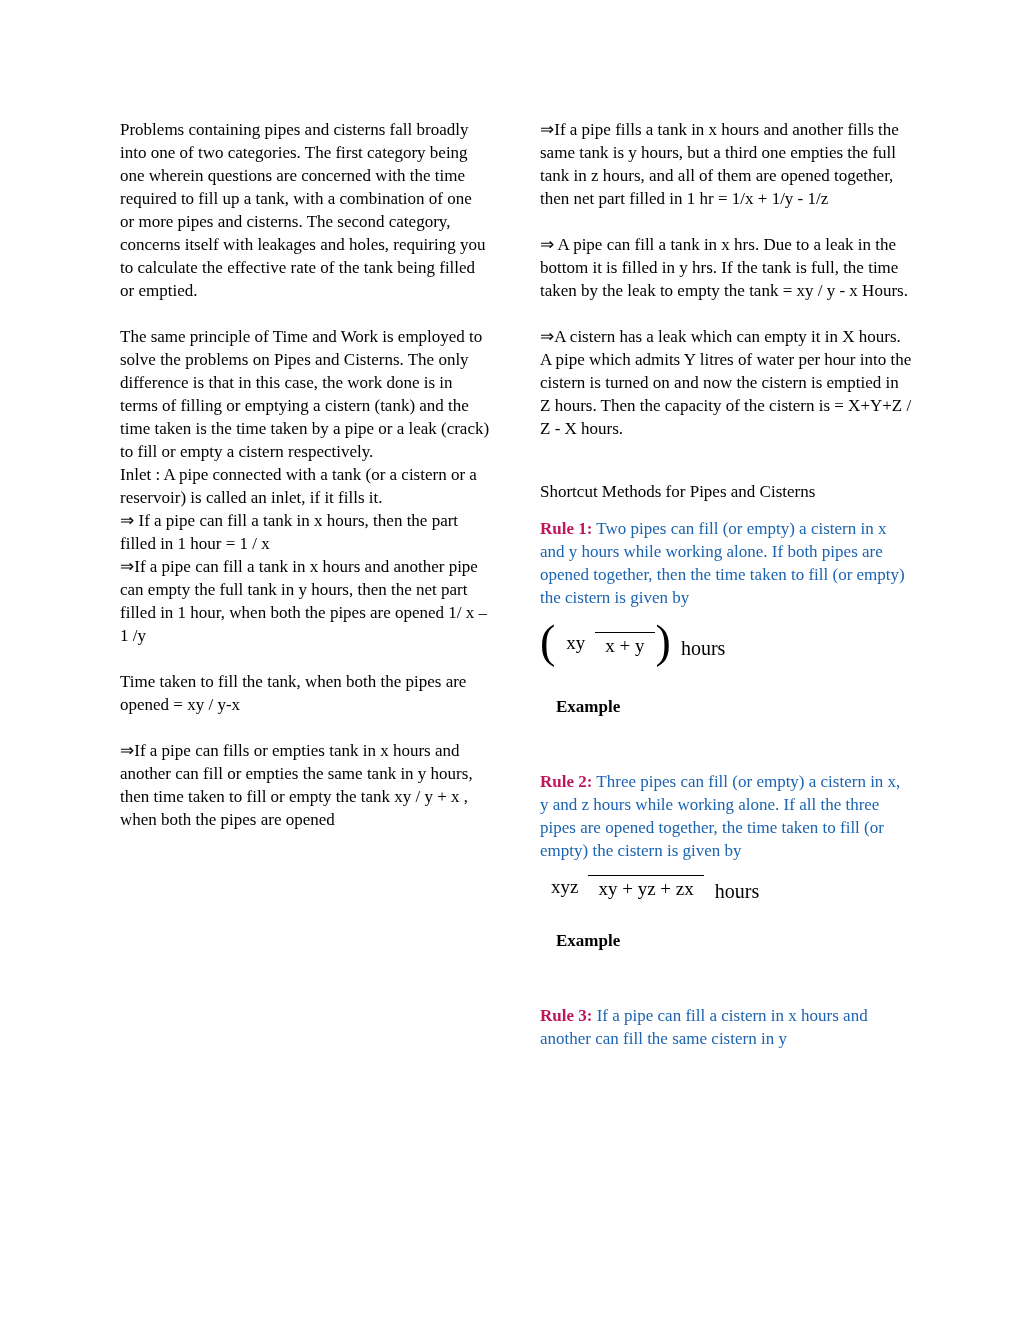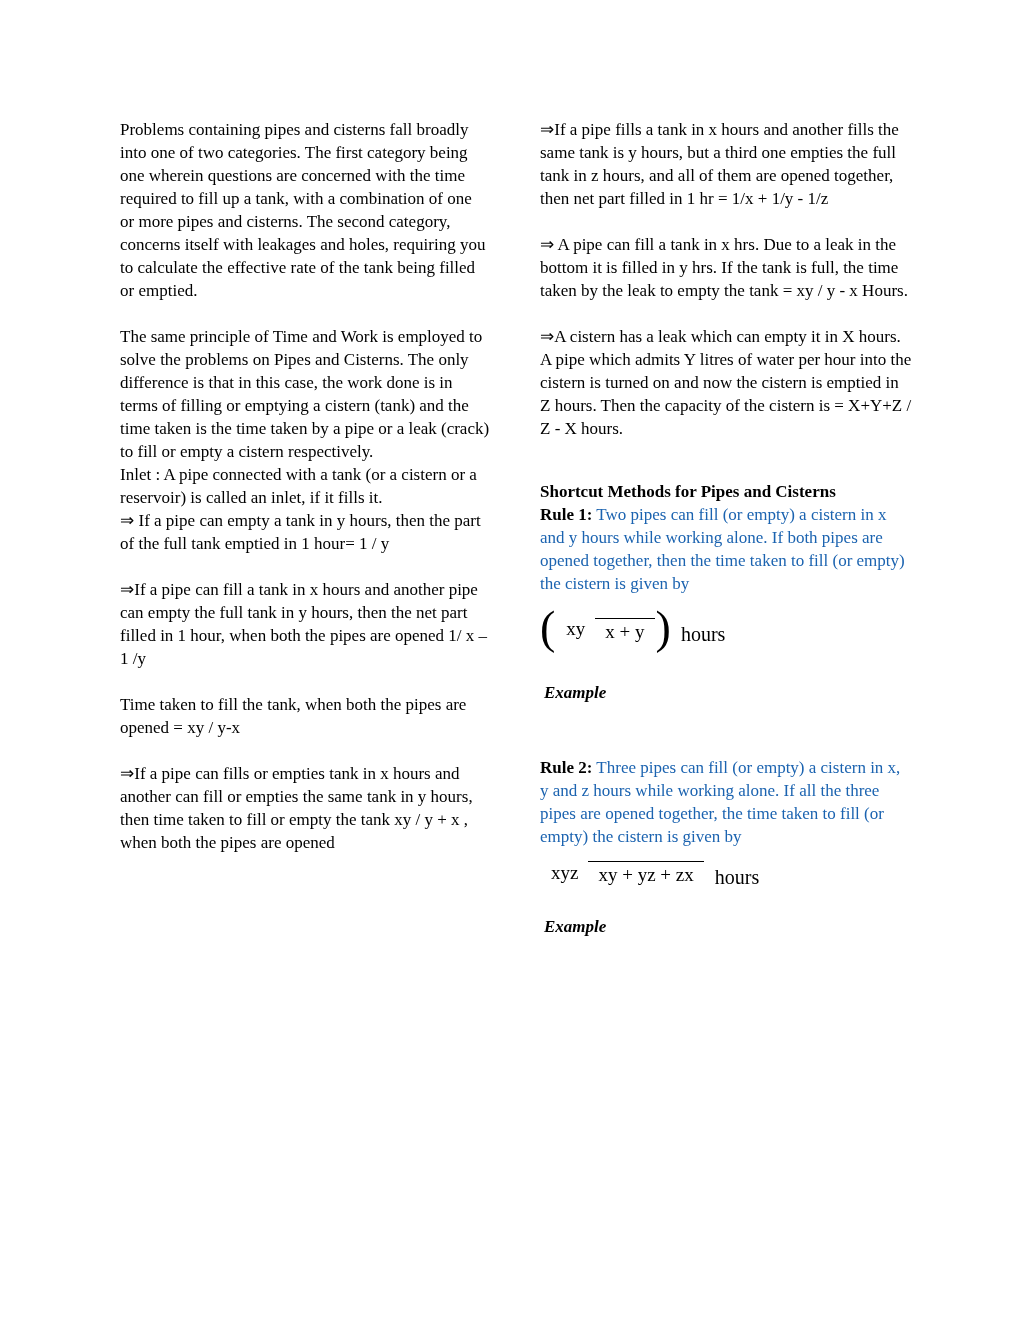--- a/index.html
+++ b/index.html
@@ -26,30 +26,29 @@
     display: flex;
     gap: 50px;
   }
   .col-left  { width: 370px; }
   .col-right { width: 372px; }
 
   p { margin: 0 0 23px 0; }
   p.tight { margin-bottom: 0; }
 
   .blue { color: #1b63b0; }
-  .rule-label { font-weight: bold; color: #000000; text-align: right; }
+  .rule-label { font-weight: bold; color: #be185d; text-align: right; }
 
   .heading {
-    font-weight: bold;
-    margin: 40px 0 0 0;
+    font-weight: normal;
+    margin: 40px 0 14px 0;
   }
   .example {
     font-weight: bold;
-    margin: 26px 0 52px 4px;
-    font-style: italic;
+    margin: 26px 0 52px 16px;
   }
 
   .formula {
     display: flex;
     align-items: center;
     margin: 10px 0 2px 0;
   }
   .paren {
     font-size: 46px;
     line-height: 1;
@@ -77,21 +76,21 @@
 
 <div class="page">
   <div class="columns">
 
     <div class="col-left">
       <p>Problems containing pipes and cisterns fall broadly into one of two categories. The first category being one wherein questions are concerned with the time required to fill up a tank, with a combination of one or more pipes and cisterns. The second category, concerns itself with leakages and holes, requiring you to calculate the effective rate of the tank being filled or emptied.</p>
 
       <p class="tight">The same principle of Time and Work is employed to solve the problems on Pipes and Cisterns. The only difference is that in this case, the work done is in terms of filling or emptying a cistern (tank) and the time taken is the time taken by a pipe or a leak (crack) to fill or empty a cistern respectively.</p>
       <p class="tight">Inlet : A pipe connected with a tank (or a cistern or a reservoir) is called an inlet, if it fills it.</p>
 
-      <p>⇒ If a pipe can empty a tank in y hours, then the part of the full tank emptied in 1 hour=  1 /  y</p>
+      <p class="tight">⇒ If a pipe can fill a tank in x hours, then the part filled in 1 hour =  1 / x</p>
 
       <p>⇒If a pipe can fill a tank in x hours and another pipe can empty the full tank in y hours, then the net part filled in 1 hour, when both the pipes are opened  1/ x – 1 /y</p>
 
       <p>Time taken to fill the tank, when both the pipes are opened =  xy /  y-x</p>
 
       <p>⇒If a pipe can fills or empties tank in x hours and another can fill or empties the same tank in y hours, then time taken to fill or empty the tank xy / y + x , when both the pipes are opened</p>
     </div>
 
     <div class="col-right">
       <p>⇒If a pipe fills a tank in x hours and another fills the same tank is y hours, but a third one empties the full tank in z hours, and all of them are opened together, then net part filled in 1 hr = 1/x + 1/y - 1/z</p>
@@ -121,16 +120,17 @@
       <div class="formula">
         <span class="frac">
           <span class="num">xyz</span>
           <span class="den">xy + yz + zx</span>
         </span>
         <span class="suffix">hours</span>
       </div>
 
       <div class="example">Example</div>
 
+      <p class="blue tight"><span class="rule-label">Rule 3:</span><span> If a pipe can fill a cistern in x hours and another can fill the same cistern in y</span></p>
     </div>
 
   </div>
 </div>
 
 </body></html>

